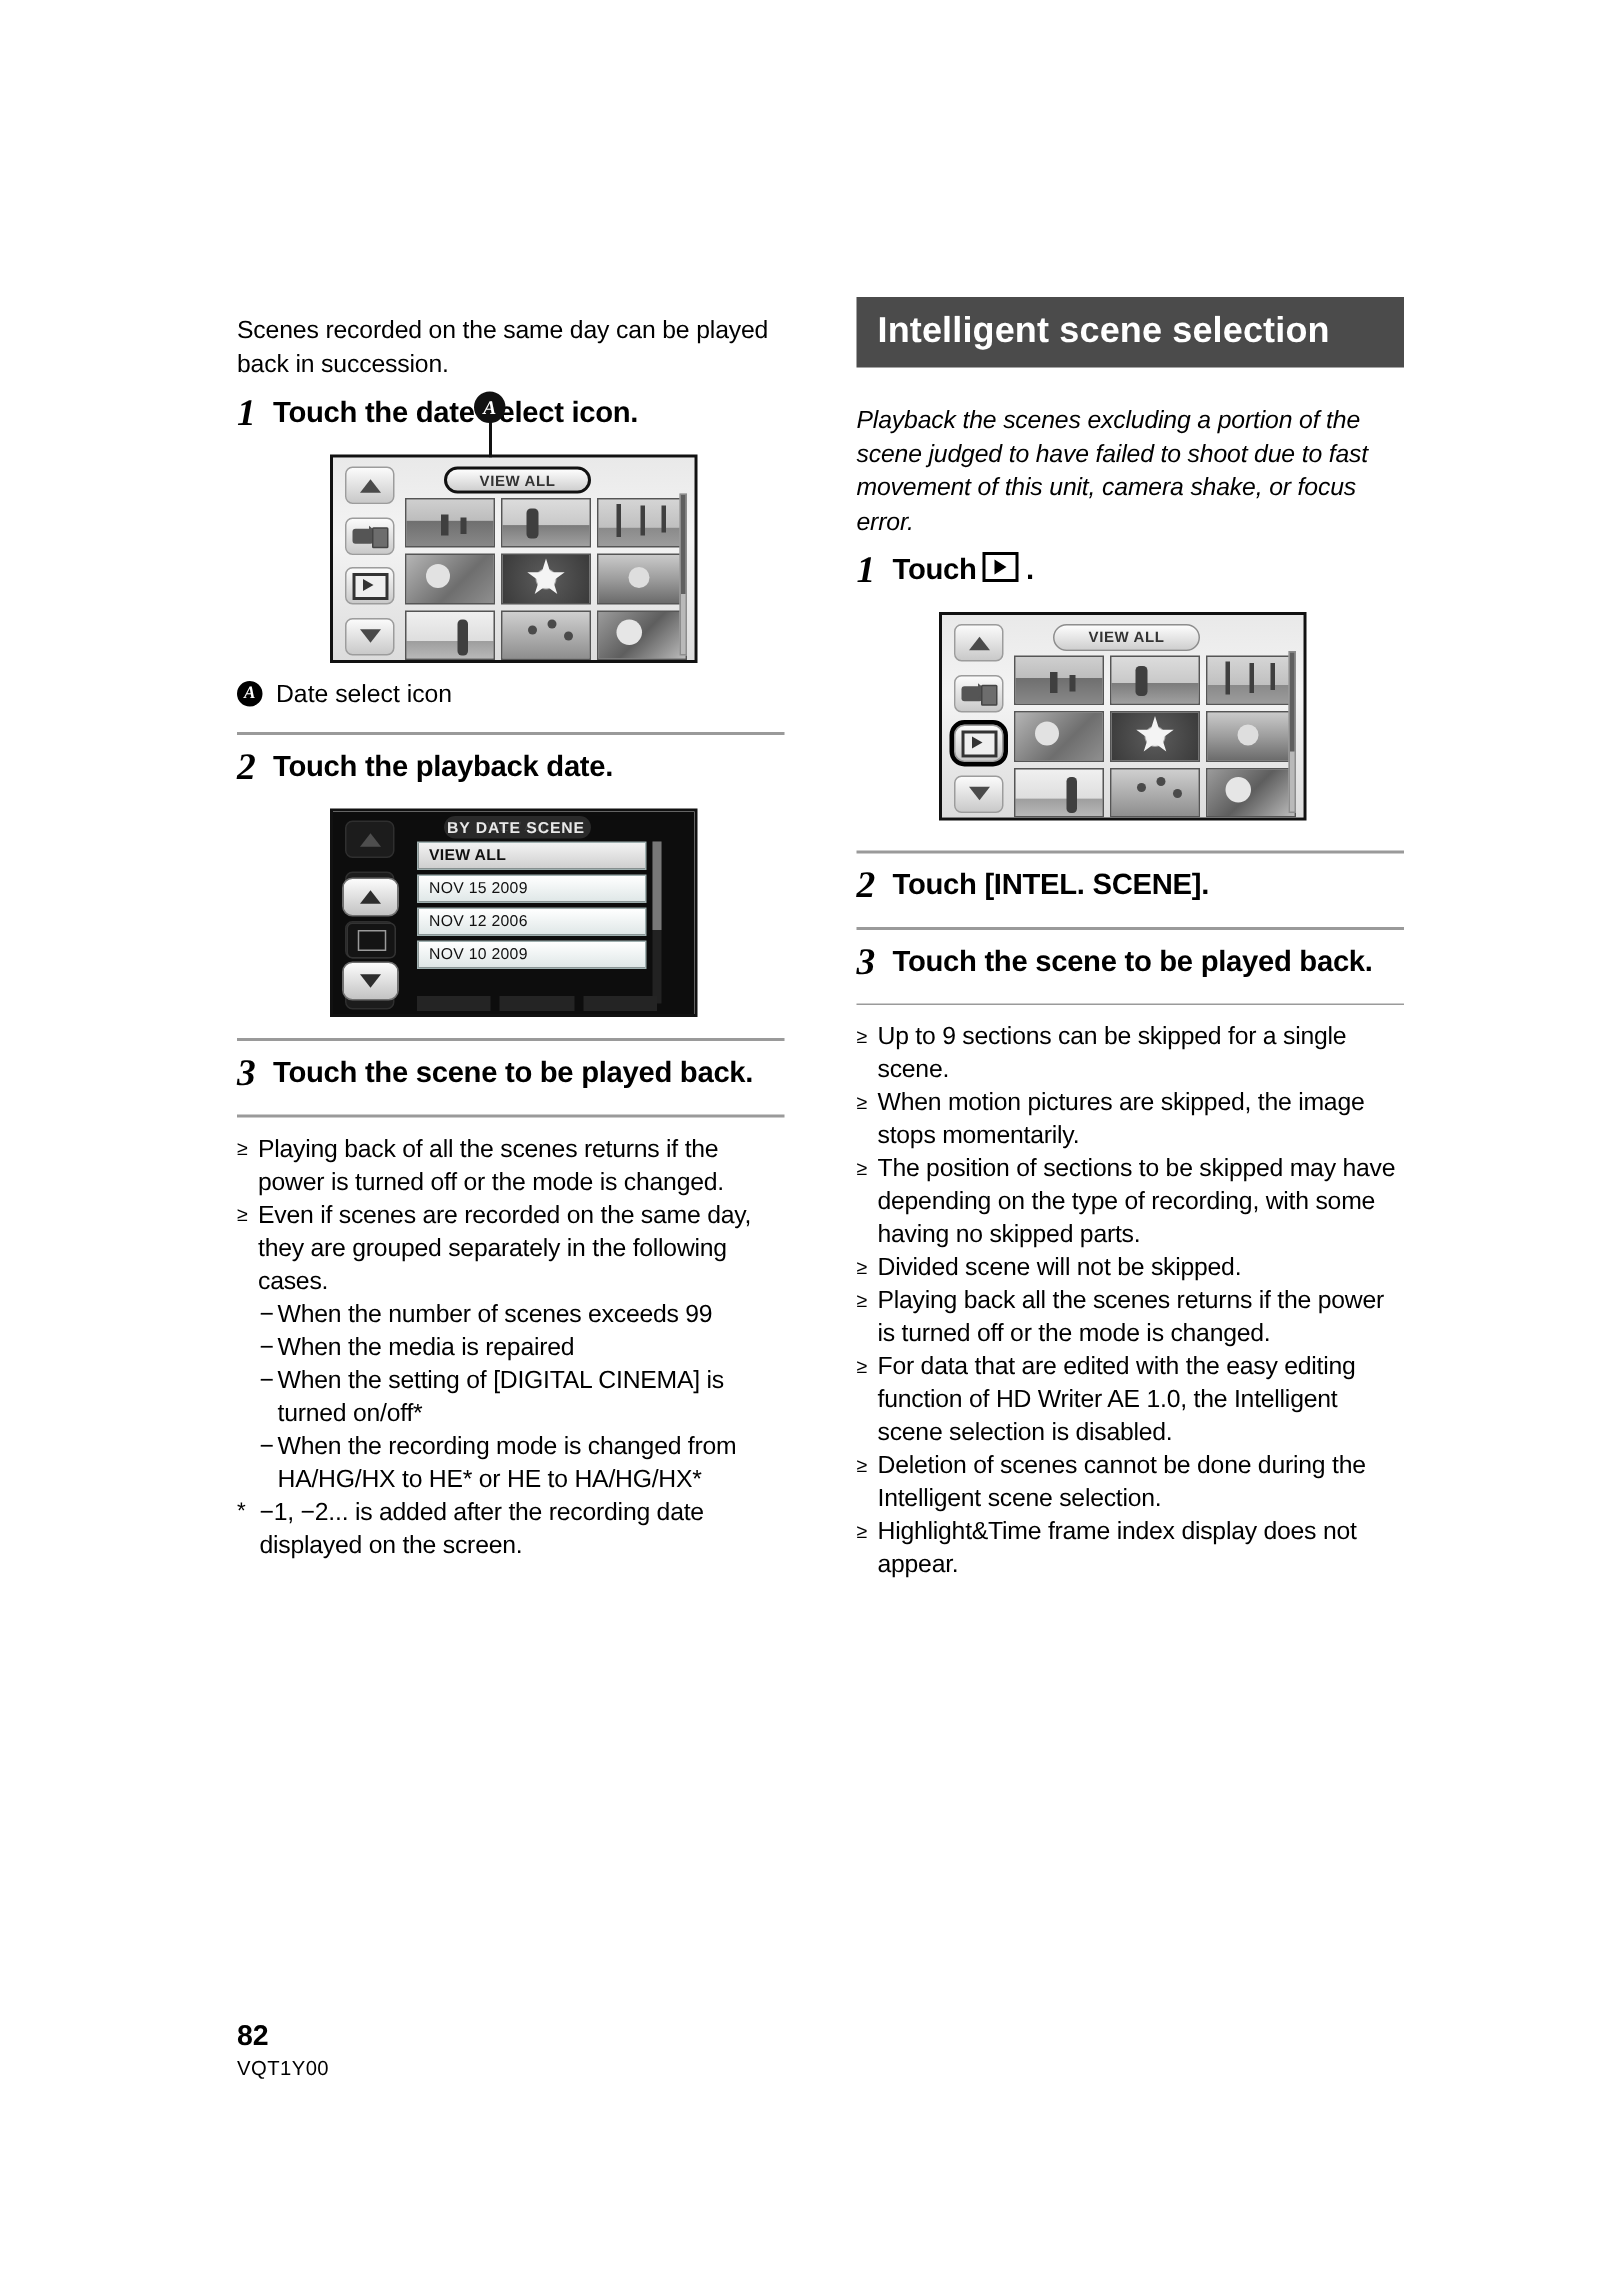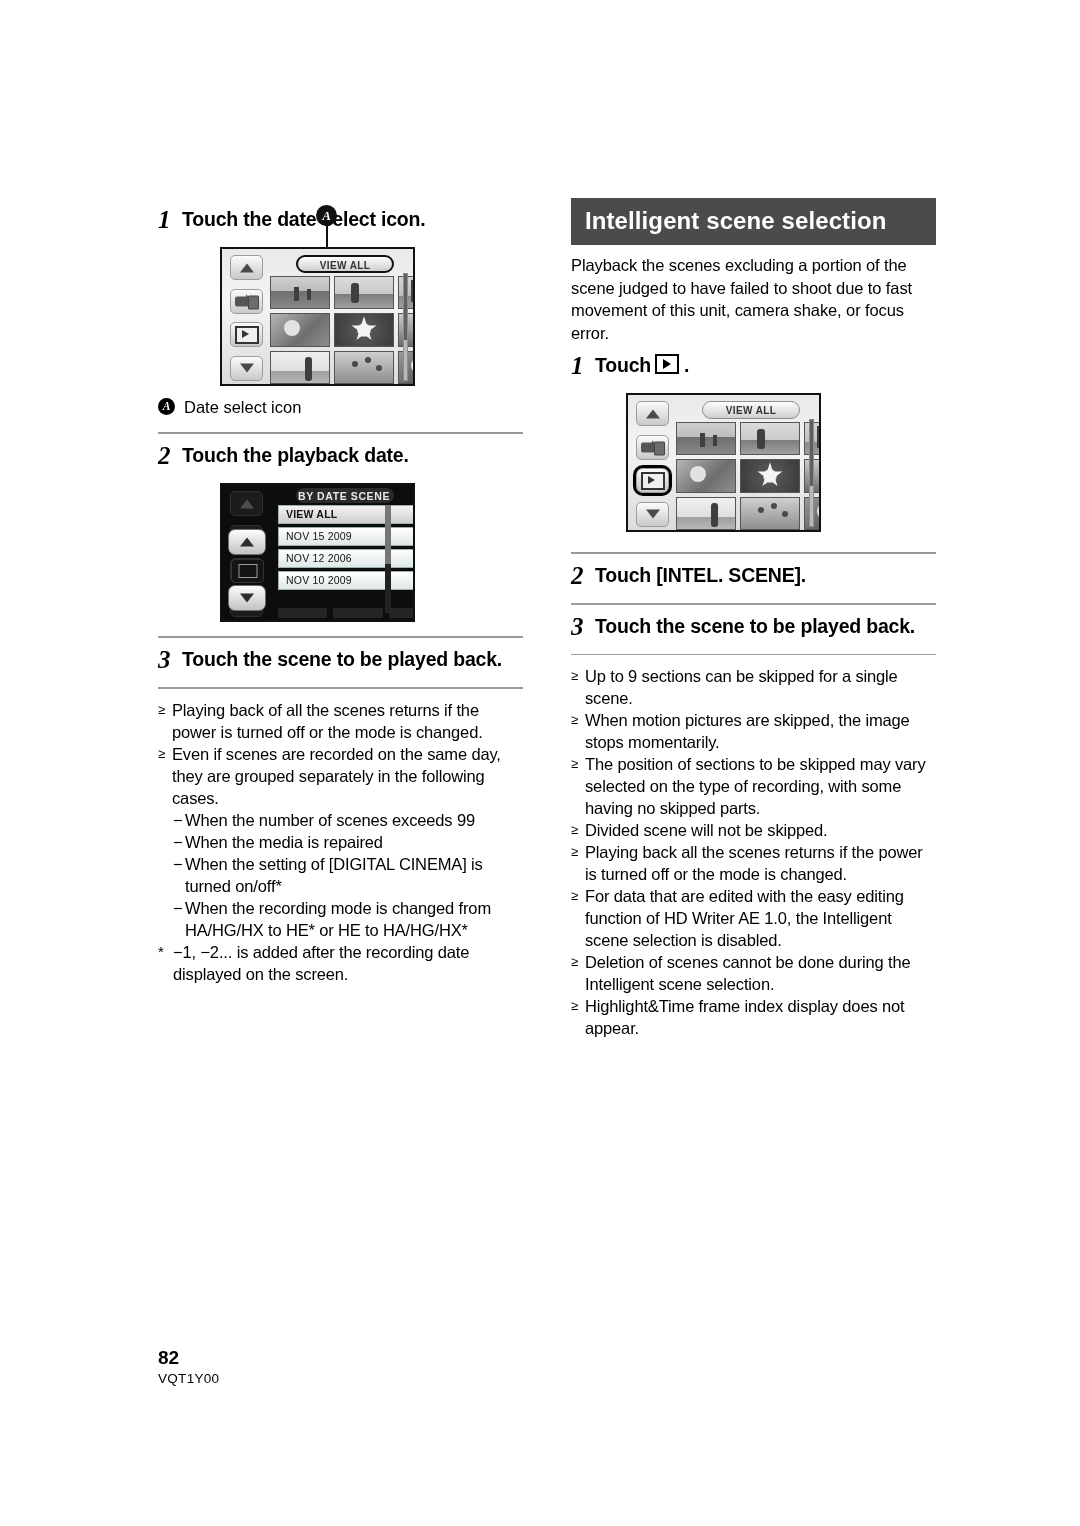--- a/index.html
+++ b/index.html
@@ -40,21 +40,21 @@
   .sec-head.two-line { min-height: 86px; }
   .sec-head.one-line { min-height: 45px; padding-top: 7px; padding-bottom: 8px;}
 
   
   .para {
     font-size: 16.5px;
     line-height: 22.5px;
     margin-top: 11px;
     letter-spacing: -0.1px;
   }
-  .para.tight { margin-top: 9px; }
+  .para.tight { margin-top: 24px; font-style: italic; }
 
   
   .step {
     display: flex;
     align-items: flex-start;
     margin-top: 9px;
   }
   .step-num {
     font-size: 25px;
     font-weight: bold;
@@ -158,21 +158,21 @@
   }
 
   
   .lcd-wrap { position: relative; margin-top: 14px; }
   .lcd-wrap.fig1 { margin-left: 62px; }
   .lcd-wrap.fig3 { margin-left: 55px; }
   .lcd-wrap.fig2 { margin-left: 62px; }
 
   .lcd {
     position: relative;
-    width: 195px; height: 139px;
+    width: 245px; height: 139px;
     background: linear-gradient(180deg,#e9e9e9 0%, #f4f4f4 40%, #dcdcdc 100%);
     border: 2px solid #111;
     box-sizing: border-box;
   }
   .lcd-inner { position: absolute; inset: 0; overflow: hidden; }
 
   
   .rail {
     position: absolute;
     left: 8px; top: 6px;
@@ -439,20 +439,21 @@
   }
 </style>
 </head>
 <body>
 
 <div class="page">
 
   <div class="col col-left">
 
 
+    <div class="para">Scenes recorded on the same day can be played back in succession.</div>
 
     <div class="step">
       <div class="step-num">1</div>
       <div class="step-txt">Touch the date select icon.</div>
     </div>
 
     <div class="lcd-wrap fig1">
       <div class="callout-circle">A</div>
       <div class="callout-line"></div>
       <div class="lcd">
@@ -722,21 +723,21 @@
       <div class="bullet">
         <span class="mark dot">≥</span>
         <span class="txt">Up to 9 sections can be skipped for a single scene.</span>
       </div>
       <div class="bullet">
         <span class="mark dot">≥</span>
         <span class="txt">When motion pictures are skipped, the image stops momentarily.</span>
       </div>
       <div class="bullet">
         <span class="mark dot">≥</span>
-        <span class="txt">The position of sections to be skipped may vary selected on the type of recording, with some having no skipped parts.</span>
+        <span class="txt">The position of sections to be skipped may have depending on the type of recording, with some having no skipped parts.</span>
       </div>
       <div class="bullet">
         <span class="mark dot">≥</span>
         <span class="txt">Divided scene will not be skipped.</span>
       </div>
       <div class="bullet">
         <span class="mark dot">≥</span>
         <span class="txt">Playing back all the scenes returns if the power is turned off or the mode is changed.</span>
       </div>
       <div class="bullet">

